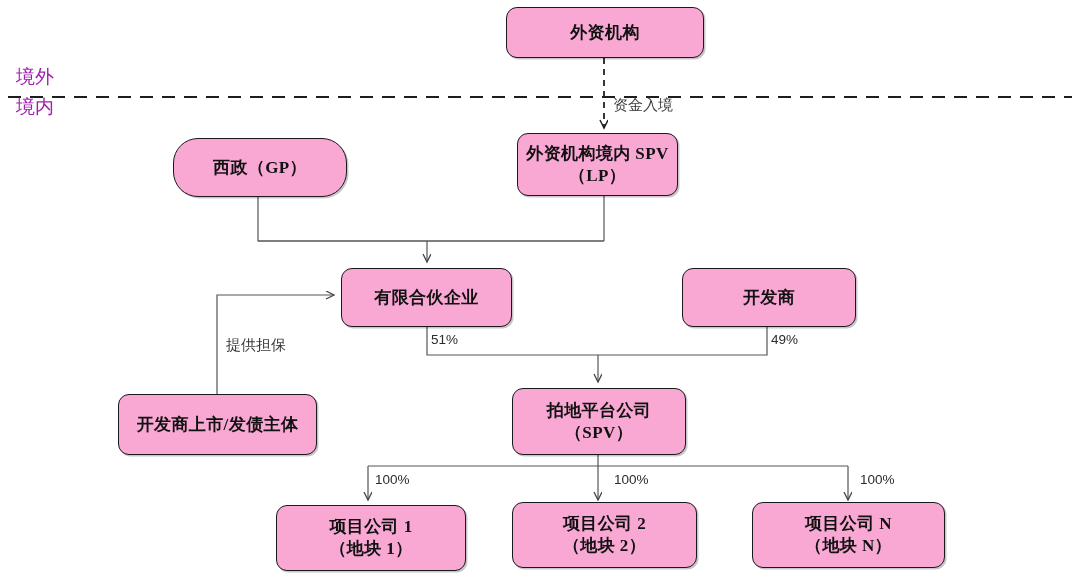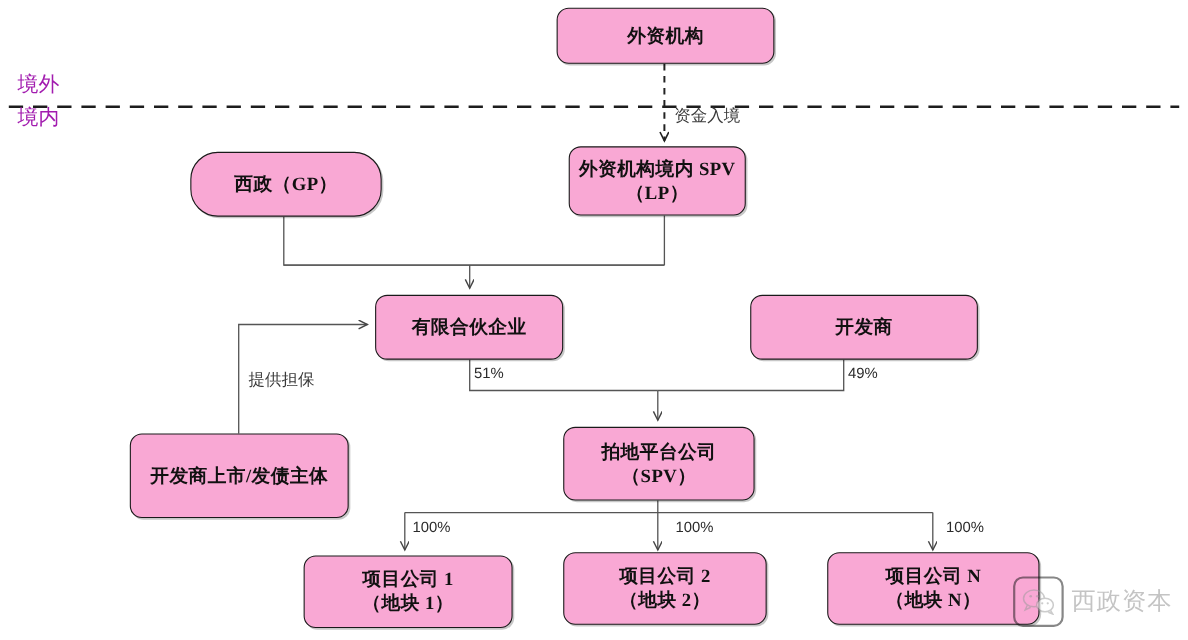--- a/index.html
+++ b/index.html
@@ -140,25 +140,25 @@
   </div>
 
   <div class="node" style="left:173px; top:138px; width:174px; height:59px;border-radius:25px;">
     <span class="ln">西政（GP）</span>
   </div>
 
   <div class="node" style="left:341px; top:268px; width:171px; height:59px;">
     <span class="ln">有限合伙企业</span>
   </div>
 
-  <div class="node" style="left:682px; top:268px; width:207px; height:59px;">
+  <div class="node" style="left:682px; top:268px; width:174px; height:59px;">
     <span class="ln">开发商</span>
   </div>
 
-  <div class="node" style="left:118px; top:394px; width:199px; height:77px;">
+  <div class="node" style="left:118px; top:394px; width:199px; height:61px;">
     <span class="ln">开发商上市/发债主体</span>
   </div>
 
   <div class="node" style="left:512px; top:388px; width:174px; height:67px;">
     <span class="ln">拍地平台公司</span>
     <span class="ln">（SPV）</span>
   </div>
 
   <div class="node" style="left:276px; top:505px; width:190px; height:66px;">
     <span class="ln">项目公司 1</span>
@@ -176,29 +176,14 @@
   </div>
 
   <div class="flow-label" style="left:613px; top:96px;text-align:center;">资金入境</div>
   <div class="flow-label" style="left:226px; top:336px;">提供担保</div>
   <div class="edge-label" style="left:431px; top:332px;">51%</div>
   <div class="edge-label" style="left:771px; top:332px;">49%</div>
   <div class="edge-label" style="left:375px; top:472px;">100%</div>
   <div class="edge-label" style="left:614px; top:472px;">100%</div>
   <div class="edge-label" style="left:860px; top:472px;">100%</div>
 
-  <div id="watermark">
-    <div class="wm-badge">
-      <svg width="30" height="24" viewBox="0 0 30 24" xmlns="http://www.w3.org/2000/svg">
-        <ellipse cx="11" cy="9" rx="9.5" ry="7.6" fill="none" stroke="#9a9a9a" stroke-width="1.4"></ellipse>
-        <path d="M5,15 L3,19.5 L8,17" fill="none" stroke="#9a9a9a" stroke-width="1.4"></path>
-        <circle cx="8" cy="7" r="1.2" fill="#9a9a9a"></circle>
-        <circle cx="14" cy="7" r="1.2" fill="#9a9a9a"></circle>
-        <ellipse cx="21" cy="15" rx="7.6" ry="6.2" fill="#ffffff" stroke="#9a9a9a" stroke-width="1.4"></ellipse>
-        <path d="M26,20 L28,23.2 L24,21.6" fill="none" stroke="#9a9a9a" stroke-width="1.4"></path>
-        <circle cx="18.5" cy="13.5" r="1" fill="#9a9a9a"></circle>
-        <circle cx="23.5" cy="13.5" r="1" fill="#9a9a9a"></circle>
-      </svg>
-    </div>
-    <div class="wm-text">西政资本</div>
-  </div>
 
 </div>
 
 </body></html>

